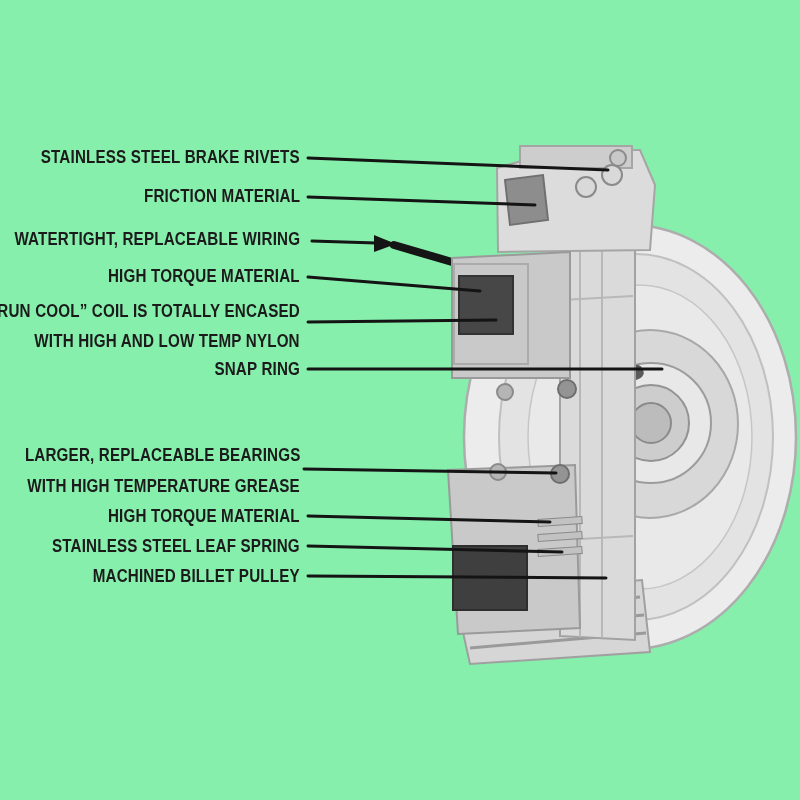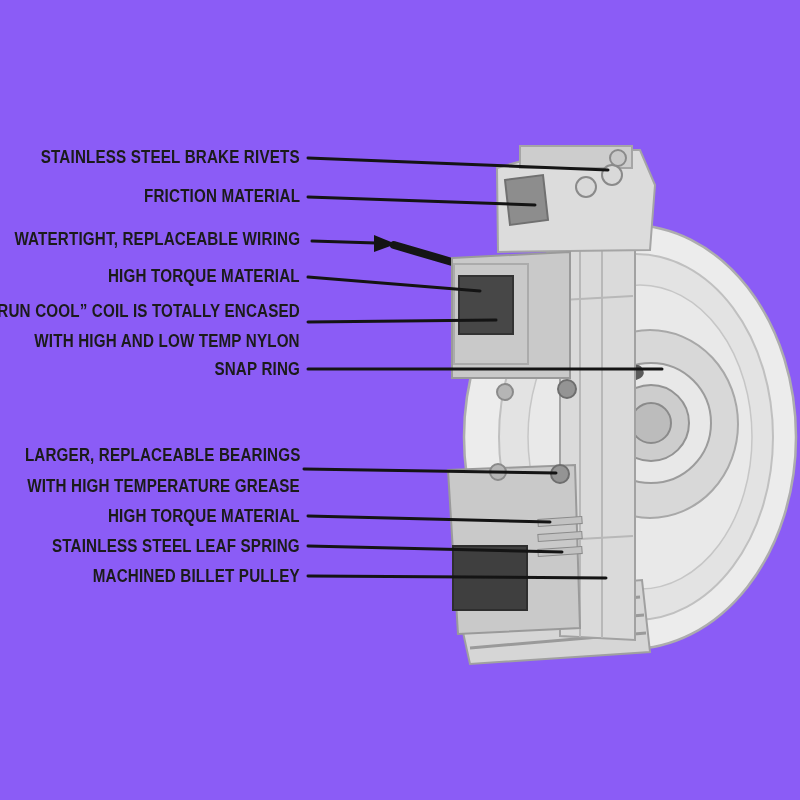--- a/index.html
+++ b/index.html
@@ -1,19 +1,19 @@
 <!DOCTYPE html>
 <html><head>
 <meta charset="utf-8">
 <style>
   html,body{margin:0;padding:0;background:#ffffff;}
   #canvas{
     position:relative;
     width:800px;height:800px;
-    background:#8b5cf6;
+    background:#86efac;
     overflow:hidden;
     font-family:"Liberation Sans", sans-serif;
   }
   .label{
     position:absolute;
     right:500px;
     white-space:nowrap;
     font-weight:800;
     font-size:19px;
     line-height:22px;

